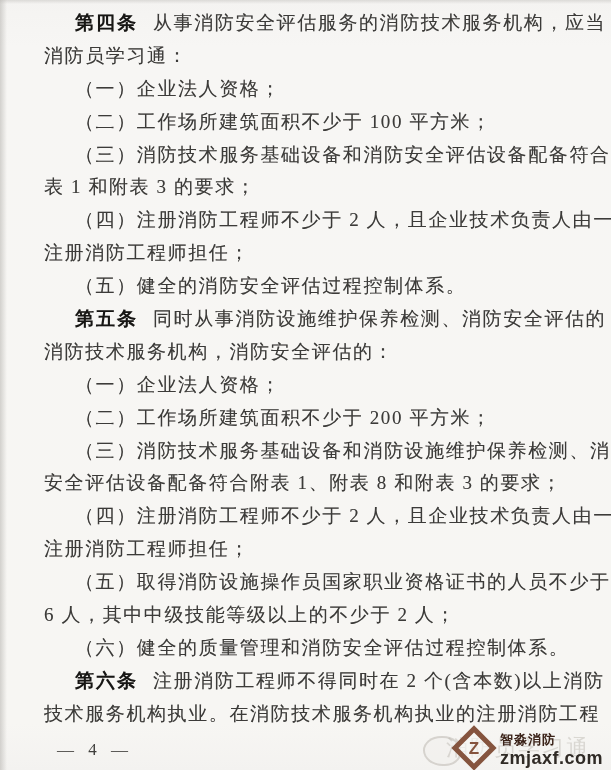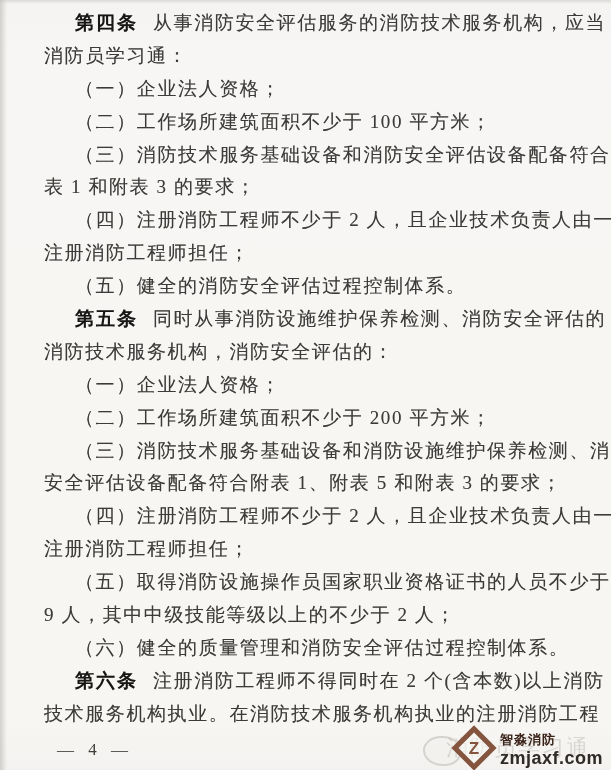--- a/index.html
+++ b/index.html
@@ -155,25 +155,25 @@
     <div class="line indent">（三）消防技术服务基础设备和消防安全评估设备配备符合附</div>
     <div class="line">表 1 和附表 3 的要求；</div>
     <div class="line indent">（四）注册消防工程师不少于 2 人，且企业技术负责人由一级</div>
     <div class="line">注册消防工程师担任；</div>
     <div class="line indent">（五）健全的消防安全评估过程控制体系。</div>
     <div class="line indent"><span class="article-label">第五条</span>同时从事消防设施维护保养检测、消防安全评估的</div>
     <div class="line">消防技术服务机构，消防安全评估的：</div>
     <div class="line indent">（一）企业法人资格；</div>
     <div class="line indent">（二）工作场所建筑面积不少于 200 平方米；</div>
     <div class="line indent">（三）消防技术服务基础设备和消防设施维护保养检测、消防</div>
-    <div class="line">安全评估设备配备符合附表 1、附表 5 和附表 3 的要求；</div>
+    <div class="line">安全评估设备配备符合附表 1、附表 8 和附表 3 的要求；</div>
     <div class="line indent">（四）注册消防工程师不少于 2 人，且企业技术负责人由一级</div>
     <div class="line">注册消防工程师担任；</div>
     <div class="line indent">（五）取得消防设施操作员国家职业资格证书的人员不少于</div>
-    <div class="line">9 人，其中中级技能等级以上的不少于 2 人；</div>
+    <div class="line">6 人，其中中级技能等级以上的不少于 2 人；</div>
     <div class="line indent">（六）健全的质量管理和消防安全评估过程控制体系。</div>
     <div class="line indent"><span class="article-label">第六条</span>注册消防工程师不得同时在 2 个(含本数)以上消防</div>
     <div class="line">技术服务机构执业。在消防技术服务机构执业的注册消防工程</div>
   </div>
 
 <div class="page-footer">— 4 —</div>
 
 <div class="watermark-blob"></div>
 <div class="watermark">消防员学习通</div>
 

